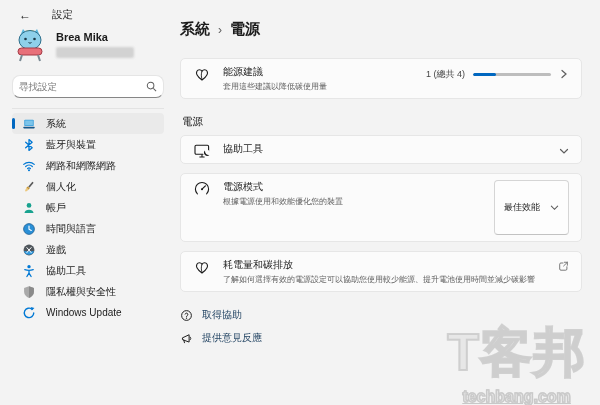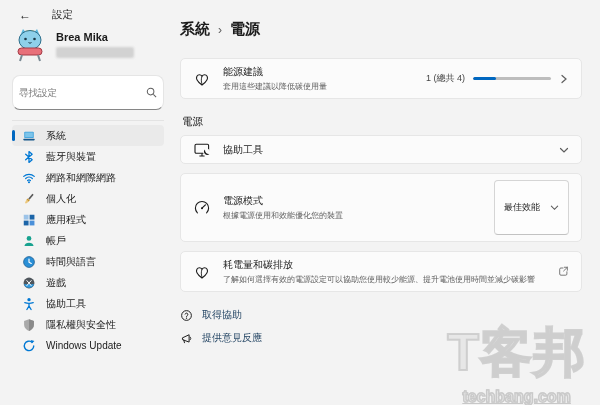--- a/index.html
+++ b/index.html
@@ -11,37 +11,37 @@
   
   .titlebar { position:absolute; top:6px; left:14px; display:flex; align-items:center; gap:16px; }
   .back-btn { font-size:12px; color:#1b1b1b; width:22px; height:18px; display:flex; align-items:center; justify-content:center; border-radius:4px; cursor:default; }
   .app-title { font-size:10.5px; }
   
   .sidebar { position:absolute; left:12px; top:26px; width:152px; }
   .user-row { display:flex; align-items:center; gap:8px; padding-left:0; }
   .avatar { width:36px; height:36px; flex:0 0 36px; }
   .user-name { font-size:11px; font-weight:bold; margin-bottom:4px; }
   .redacted { width:78px; height:11px; background:#d2d2d2; border-radius:2px; filter:blur(1.2px); }
-  .search-box { margin-top:13px; height:35px; background:#ffffff; border:1px solid #e5e5e5; border-bottom:1px solid #868686; border-radius:8px; display:flex; align-items:center; padding:0 6px; }
+  .search-box { margin-top:13px; height:23px; background:#ffffff; border:1px solid #e5e5e5; border-bottom:1px solid #868686; border-radius:8px; display:flex; align-items:center; padding:0 6px; }
   .search-box input { border:none; outline:none; flex:1; font-size:9.5px; font-family:inherit; color:#1b1b1b; background:transparent; min-width:0; }
   .search-box input::placeholder { color:#767676; }
   .sb-divider { height:1px; background:#e3e3e3; margin:10px 0 4px 0; }
   .nav { display:flex; flex-direction:column; }
   .nav-item { position:relative; display:flex; align-items:center; gap:10px; height:21px; padding-left:10px; border-radius:4px; font-size:10px; cursor:default; }
   .nav-item.selected { background:#eaeaea; }
   .accent-pill { position:absolute; left:0; top:5px; width:3px; height:11px; border-radius:2px; background:#0067c0; display:none; }
   .nav-item.selected .accent-pill { display:block; }
   .nav-icon { width:14px; height:14px; flex:0 0 14px; display:flex; align-items:center; justify-content:center; }
   .nav-icon svg { width:14px; height:14px; }
   
   .main { position:absolute; left:180px; right:18px; top:20px; }
   .breadcrumb { display:flex; align-items:baseline; gap:8px; font-size:15px; font-weight:bold; }
   .crumb-parent { color:#1b1b1b; }
   .crumb-sep { color:#5d5d5d; font-size:12px; font-weight:normal; }
-  .card { background:#fbfbfb; border:1px solid #e6e6e6; border-radius:5px; display:flex; align-items:center; padding:6px 12px; gap:12px; }
+  .card { background:#fbfbfb; border:1px solid #e6e6e6; border-radius:5px; display:flex; align-items:flex-start; padding:6px 12px; gap:12px; }
   .card-icon { width:18px; height:18px; flex:0 0 18px; }
   .card-icon svg { width:18px; height:18px; }
   .card-text { flex:1; min-width:0; }
   .card-title { font-size:10px; color:#1b1b1b; }
   .card-sub { font-size:8px; color:#606060; margin-top:2px; white-space:nowrap; overflow:hidden;font-family:Liberation Serif, serif; }
   .card-right { display:flex; align-items:center; gap:8px; }
   .count-label { font-size:9px; color:#444; white-space:nowrap; }
   .progress { width:78px; height:3px; background:#bdbdbd; border-radius:2px; overflow:hidden; }
   .progress-fill { height:100%; background:#0067c0; border-radius:2px; }
   .chev svg { width:10px; height:10px; }
@@ -139,32 +139,20 @@
             <g transform="rotate(40 8 8)">
               <rect x="7" y="0.8" width="2" height="7.6" rx="0.8" fill="#5b5b5b"></rect>
               <rect x="6.4" y="8.6" width="3.2" height="2" fill="#c9952f"></rect>
               <path d="M6.4 10.6 h3.2 l-0.5 3 q-1.1 1.6 -2.2 0 z" fill="#ecc87e"></path>
             </g>
           </svg>
       </span>
       <span class="nav-label">個人化</span>
     </div>
 
-    <div class="nav-item">
-
-      <span class="nav-icon">
-        <svg viewBox="0 0 16 16">
-            <rect x="2" y="2" width="5.5" height="5.5" fill="#9cc3e8"></rect>
-            <rect x="8.7" y="2" width="5.5" height="5.5" fill="#1c65a8"></rect>
-            <rect x="2" y="8.7" width="5.5" height="5.5" fill="#1c65a8"></rect>
-            <rect x="8.7" y="8.7" width="5.5" height="5.5" fill="#4a90d9"></rect>
-          </svg>
-      </span>
-      <span class="nav-label">應用程式</span>
-    </div>
 
     <div class="nav-item">
 
       <span class="nav-icon">
         <svg viewBox="0 0 16 16">
             <circle cx="8" cy="5" r="2.7" fill="#18a28f"></circle>
             <path d="M2.8 13.8 a5.3 4.6 0 0 1 10.4 0 z" fill="#18a28f"></path>
           </svg>
       </span>
       <span class="nav-label">帳戶</span>

